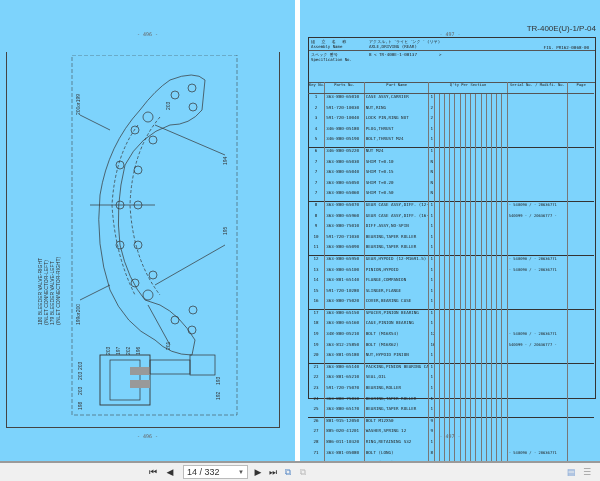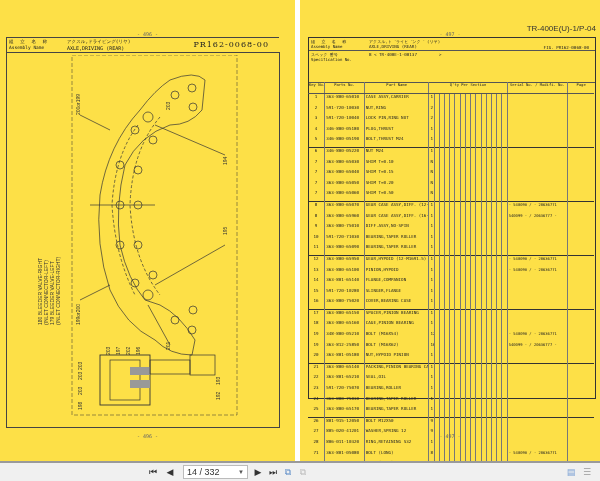--- a/index.html
+++ b/index.html
@@ -1,18 +1,18 @@
 <!DOCTYPE html>
 <html><head>
 <meta charset="utf-8">
 <style>
   html, body { margin:0; padding:0; }
   body { width:600px; height:481px; background:#ffffff; position:relative; overflow:hidden; font-family:"DejaVu Sans Mono", monospace; color:#222; }
   .viewer { position:absolute; left:0; top:0; width:600px; height:461px; background:#fff; overflow:hidden; }
-  .page { position:absolute; top:0; height:461px; background:#fde047; }
+  .page { position:absolute; top:0; height:461px; background:#7dd3fc; }
   .page.left { left:0; width:295px; }
   .page.right { left:300px; width:300px; }
   .pgno { position:absolute; font-size:5px; color:#666; text-align:center; width:100%; }
   .doc-id { position:absolute; right:4px; top:24px; font-family:"Liberation Sans", sans-serif; font-size:8px; color:#333; }
 
   
   .lhead { position:absolute; left:6px; top:37px; width:272px; height:14px; border:1px solid #444; border-right:none; }
   .lhead .lbl1 { position:absolute; left:2px; top:1px; font-size:4.5px; letter-spacing:2px; }
   .lhead .lbl2 { position:absolute; left:2px; top:7px; font-size:4.5px; }
   .lhead .jp { position:absolute; left:60px; top:1px; font-size:4.5px; }
@@ -48,27 +48,20 @@
   .page-box { position:absolute; left:183px; top:2px; width:65px; height:14px; background:#fff; border:1px solid #bbb; box-sizing:border-box; font-family:"Liberation Sans", sans-serif; font-size:9px; line-height:12px; padding-left:3px; color:#333; }
   .page-box .dd { position:absolute; right:3px; top:0; font-size:6px; color:#555; }
 </style>
 </head>
 <body>
 
 <div class="viewer">
 
   <div class="page left">
     <div class="pgno" style="top:31px;">- 496 -</div>
-    <div class="lhead">
-      <span class="lbl1">組 立 名 称</span>
-      <span class="lbl2">Assembly Name</span>
-      <span class="jp">アクスル,ドライビング(リヤ)</span>
-      <span class="en">AXLE,DRIVING (REAR)</span>
-      <span class="code">PR162-0068-00</span>
-    </div>
     <div class="lframe"></div>
 
     <svg class="drawing" width="240" height="365" viewBox="0 0 240 365">
       <g stroke="#333" fill="none" stroke-width="0.7">
         <rect x="52" y="0" width="165" height="360" stroke-dasharray="4,2" stroke-width="0.5"></rect>
 
         <path d="M150 25 Q175 15 185 25 L182 55 Q170 70 150 70 Q120 80 105 110 Q95 150 100 190 Q108 225 125 245 L140 250 Q160 260 175 285 L172 300 Q150 300 135 285 Q105 270 90 235 Q75 190 80 140 Q88 90 120 55 Q135 35 150 25 Z"></path>
         <path d="M118 70 Q95 100 92 150 Q95 200 115 240" stroke-dasharray="3,2"></path>
         <path d="M140 62 Q112 95 110 150 Q113 205 140 240" stroke-dasharray="3,2"></path>
         <circle cx="155" cy="40" r="4"></circle>

